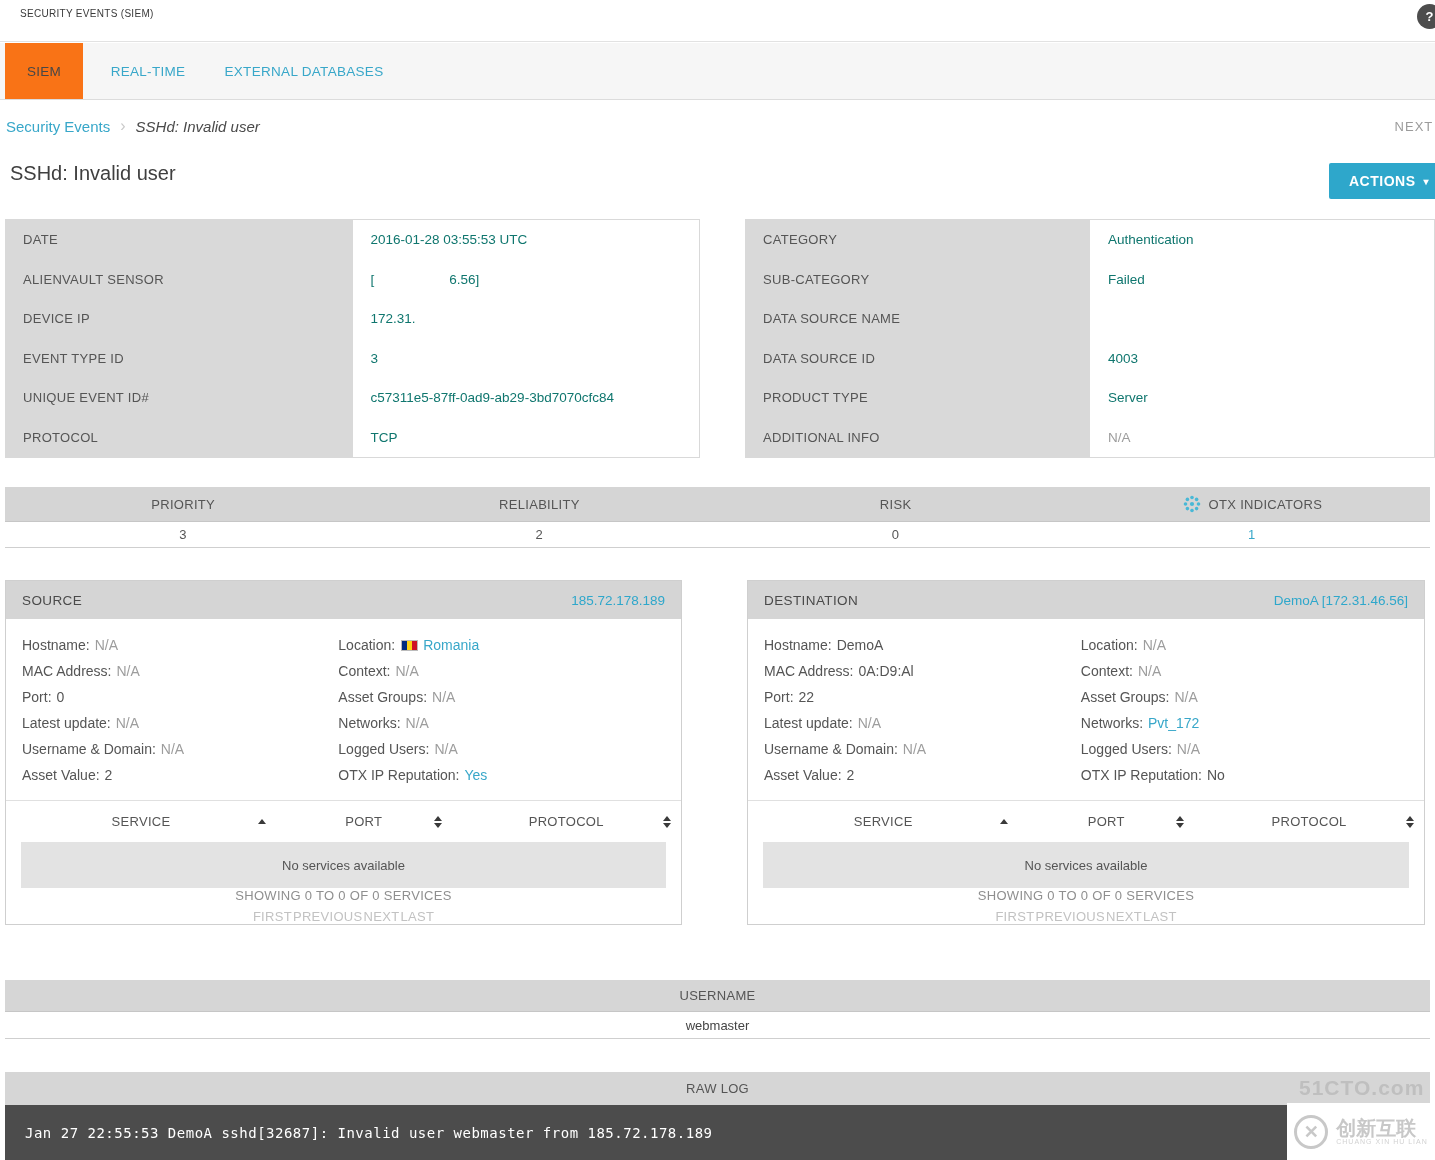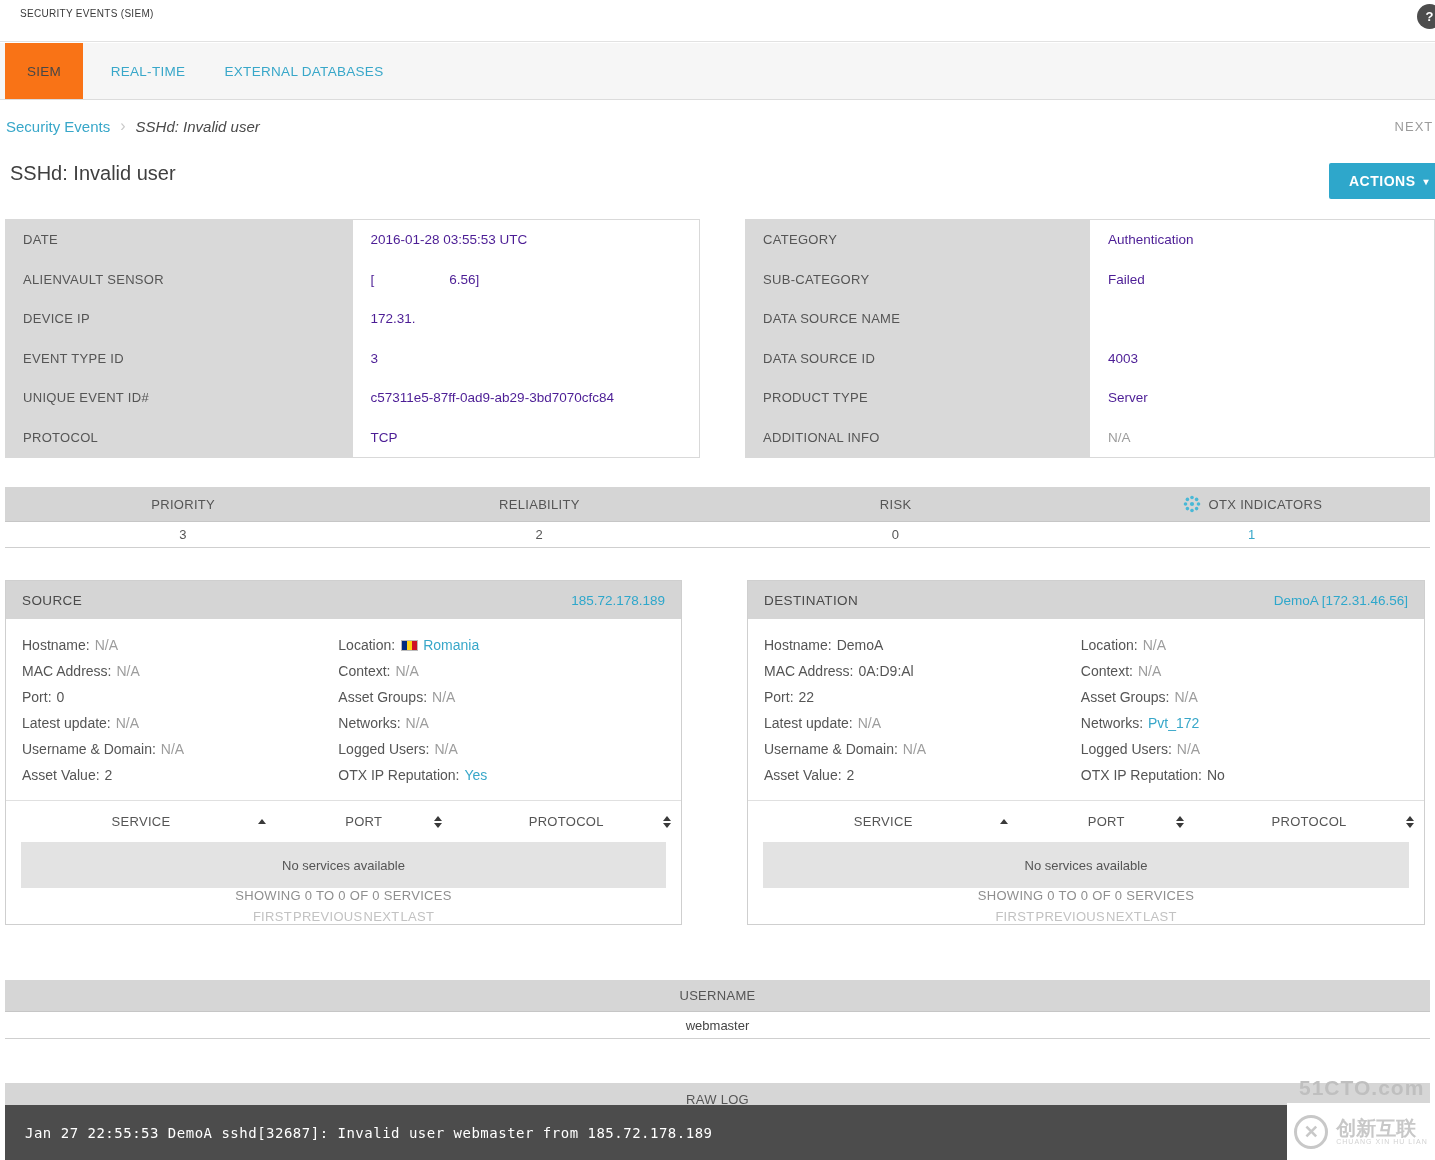--- a/index.html
+++ b/index.html
@@ -34,21 +34,21 @@
   #evtitle { position:absolute; left:10px; top:11px; font-size:20px; color:#3f3f3f; }
   #actions-btn { position:absolute; right:-10px; top:12px; height:36px; background:#2ea7cb; color:#fff; border:none; font-family:inherit; font-size:14px; font-weight:bold; letter-spacing:.5px; padding:0 16px 0 20px; display:flex; align-items:center; gap:8px; cursor:pointer; border-radius:2px; }
   #actions-btn .caret { font-size:10px; }
 
   
   .dtable { position:absolute; top:219px; border:1px solid #d9d9d9; }
   #dtable-left { left:5px; width:695px; }
   #dtable-right { left:745px; width:690px; }
   .dtrow { display:flex; height:39.5px; }
   .dt-label { width:50%; background:#d9d9d9; display:flex; align-items:center; padding-left:17px; font-size:13px; color:#555; letter-spacing:.3px; }
-  .dt-value { width:50%; background:#fff; display:flex; align-items:center; padding-left:18px; font-size:13.5px; color:#4c1d95; white-space:pre; }
+  .dt-value { width:50%; background:#fff; display:flex; align-items:center; padding-left:18px; font-size:13.5px; color:#0f766e; white-space:pre; }
   .dt-value.na { color:#9d9d9d; }
 
   
   #metrics { position:absolute; top:487px; left:5px; width:1425px; }
   #metrics .mhead { display:flex; height:35px; background:#d5d5d5; border-bottom:1px solid #c6c6c6; }
   #metrics .mvals { display:flex; height:26px; background:#fff; border-bottom:1px solid #cfcfcf; }
   #metrics .mcell { width:25%; display:flex; align-items:center; justify-content:center; gap:7px; font-size:13px; color:#555; letter-spacing:.3px; }
   #metrics .mval-link { color:#38a7c9; cursor:pointer; }
 
   
@@ -76,21 +76,21 @@
   .svc-foot { display:flex; align-items:center; justify-content:space-between; height:36px; padding:0 18px 0 18px;flex-direction:column; }
   .svc-showing { font-size:13px; color:#8f8f8f; letter-spacing:.3px; }
   .svc-pager { display:flex; gap:1px; font-size:13px; color:#c2c2c2; letter-spacing:.3px; }
   .svc-pager span { cursor:pointer; }
 
   
   #uname-head { position:absolute; top:980px; left:5px; width:1425px; height:32px; background:#d6d6d6; border-bottom:1px solid #c6c6c6; display:flex; align-items:center; justify-content:center; font-size:13px; color:#555; letter-spacing:.3px; }
   #uname-val { position:absolute; top:1013px; left:5px; width:1425px; height:26px; background:#fff; border-bottom:1px solid #cfcfcf; display:flex; align-items:center; justify-content:center; font-size:13px; color:#444; }
 
   
-  #rawlog-head { position:absolute; top:1072px; left:5px; width:1425px; height:33px; background:#d6d6d6; display:flex; align-items:center; justify-content:center; font-size:13px; color:#555; letter-spacing:.3px;margin-top:11px; }
+  #rawlog-head { position:absolute; top:1072px; left:5px; width:1425px; height:33px; background:#d6d6d6; display:flex; align-items:center; justify-content:center; font-size:13px; color:#555; letter-spacing:.3px; }
   #rawlog { position:absolute; top:1105px; left:5px; width:1430px; height:55px; background:#4c4c4c; display:flex; align-items:center; padding-left:20px; }
   #rawlog .logtext { font-family:"DejaVu Sans Mono", monospace; font-size:14px; color:#fff; letter-spacing:.5px; }
 
   
   #wm-text { position:absolute; top:1076px; left:1299px; font-size:21px; font-weight:bold; color:#bfbfbf; letter-spacing:1px; }
   #wm-box { position:absolute; top:1103px; left:1287px; width:148px; height:57px; background:#fff; display:flex; align-items:center; justify-content:center; gap:8px; }
   #wm-box .mark { width:34px; height:34px; border:3px solid #c8c8c8; border-radius:50%; display:flex; align-items:center; justify-content:center; color:#c8c8c8; font-size:18px; font-weight:bold; }
   #wm-box .wm-cn { font-size:20px; font-weight:bold; color:#c8c8c8; line-height:20px; }
   #wm-box .wm-sub { font-size:7px; color:#d2d2d2; letter-spacing:1px; }
 </style>

